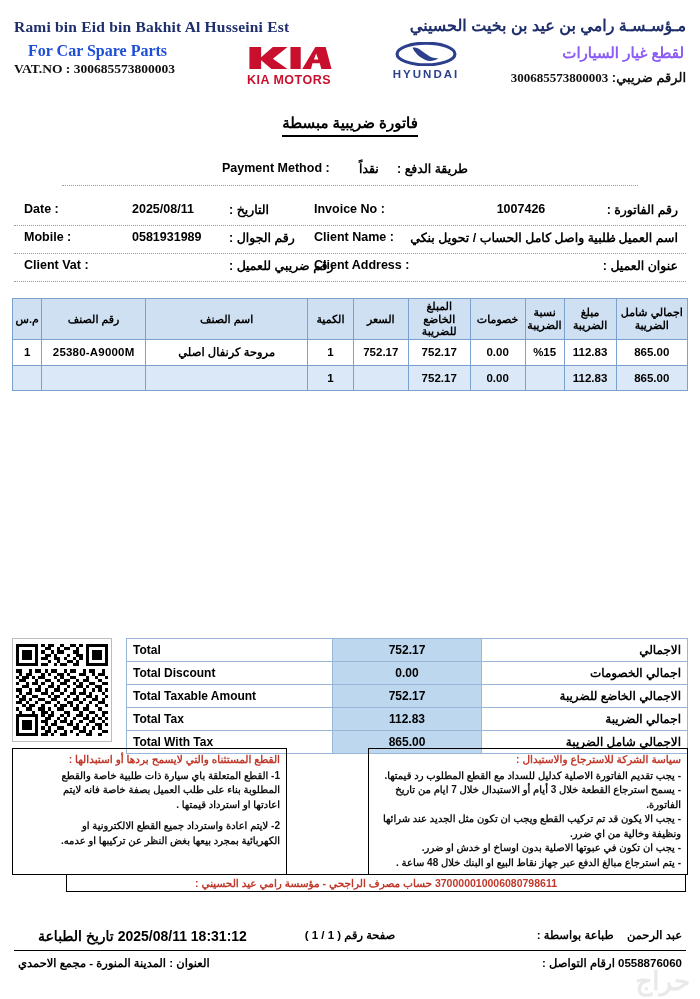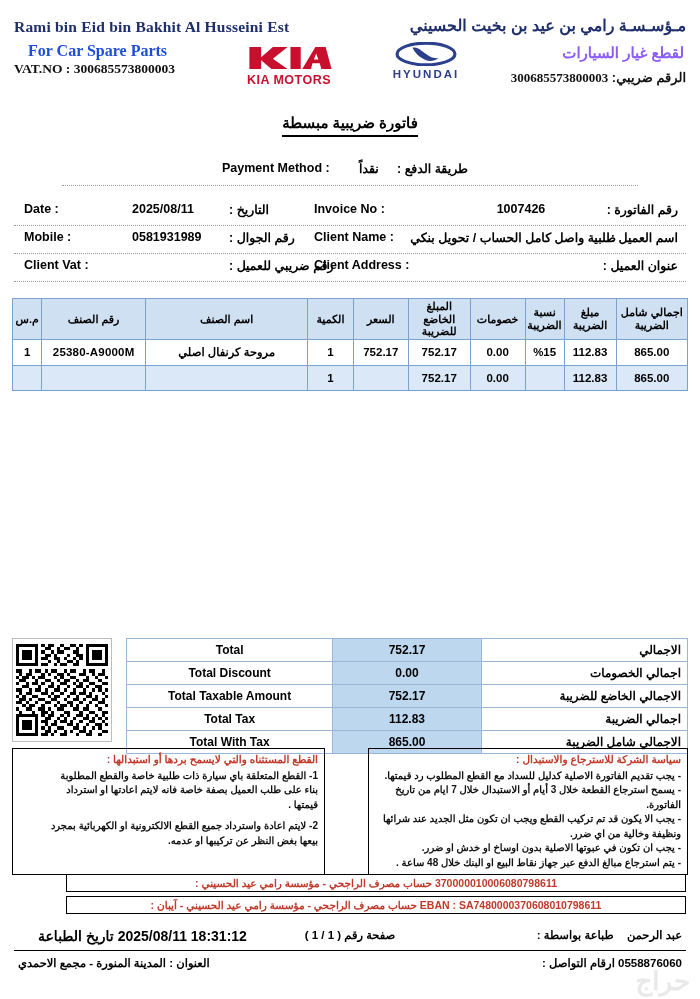--- a/index.html
+++ b/index.html
@@ -274,41 +274,41 @@
     border-collapse: collapse;
     table-layout: fixed;
   }
   table.totals td {
     border: 1px solid #9ab6d6;
     height: 20px;
     font-size: 12px;
     font-weight: 700;
     padding: 1px 6px;
   }
-  td.t-en { width: 37%; text-align: center; background: #fff; }
+  td.t-en { width: 37%; text-align: left; background: #fff; }
   td.t-val { width: 26%; text-align: center; background: #bdd7ee; }
   td.t-ar { width: 37%; text-align: right; direction: rtl; background: #fff; font-size: 11.5px; }
 
   
   .terms-row {
     position: absolute;
     left: 12px;
     right: 12px;
     top: 748px;
     display: flex;
     justify-content: space-between;
   }
   .terms-box {
     border: 1.5px solid #000;
     box-sizing: border-box;
     padding: 4px 6px;
     direction: rtl;
     min-height: 106px;
   }
-  .terms-left  { width: 313px; padding-left: 36px; }
+  .terms-left  { width: 275px; padding-left: 36px; }
   .terms-right { width: 320px; }
   .terms-title {
     color: #c0392b;
     font-weight: 700;
     font-size: 10.5px;
     margin-bottom: 2px;
     line-height: 1.3;
   }
   .terms-line {
     font-size: 10px;
@@ -839,24 +839,20 @@
       <div class="terms-line">- يجب ان تكون في عبوتها الاصلية بدون اوساخ او خدش او ضرر.</div>
       <div class="terms-line">- يتم استرجاع مبالغ الدفع عبر جهاز نقاط البيع او البنك خلال 48 ساعة .</div>
     </div>
 
   </div>
 
   <div class="bank-box bank-1">
     <span class="num">370000010006080798611</span>
     <span>حساب مصرف الراجحي  - مؤسسة رامي عيد الحسيني :</span>
   </div>
-  <div class="bank-box bank-2">
-    <span class="num">EBAN : SA7480000370608010798611</span>
-    <span>حساب مصرف الراجحي - مؤسسة رامي عيد الحسيني - آيبان :</span>
-  </div>
 
   <div class="footer-row1">
     <span class="f-left">
       <span class="dt">2025/08/11 18:31:12</span>
       <span>تاريخ الطباعة</span>
     </span>
     <span class="f-center">صفحة رقم ( 1 / 1 )</span>
     <span class="f-right">
       <span class="val">عبد الرحمن</span>
       <span>طباعة بواسطة :</span>

